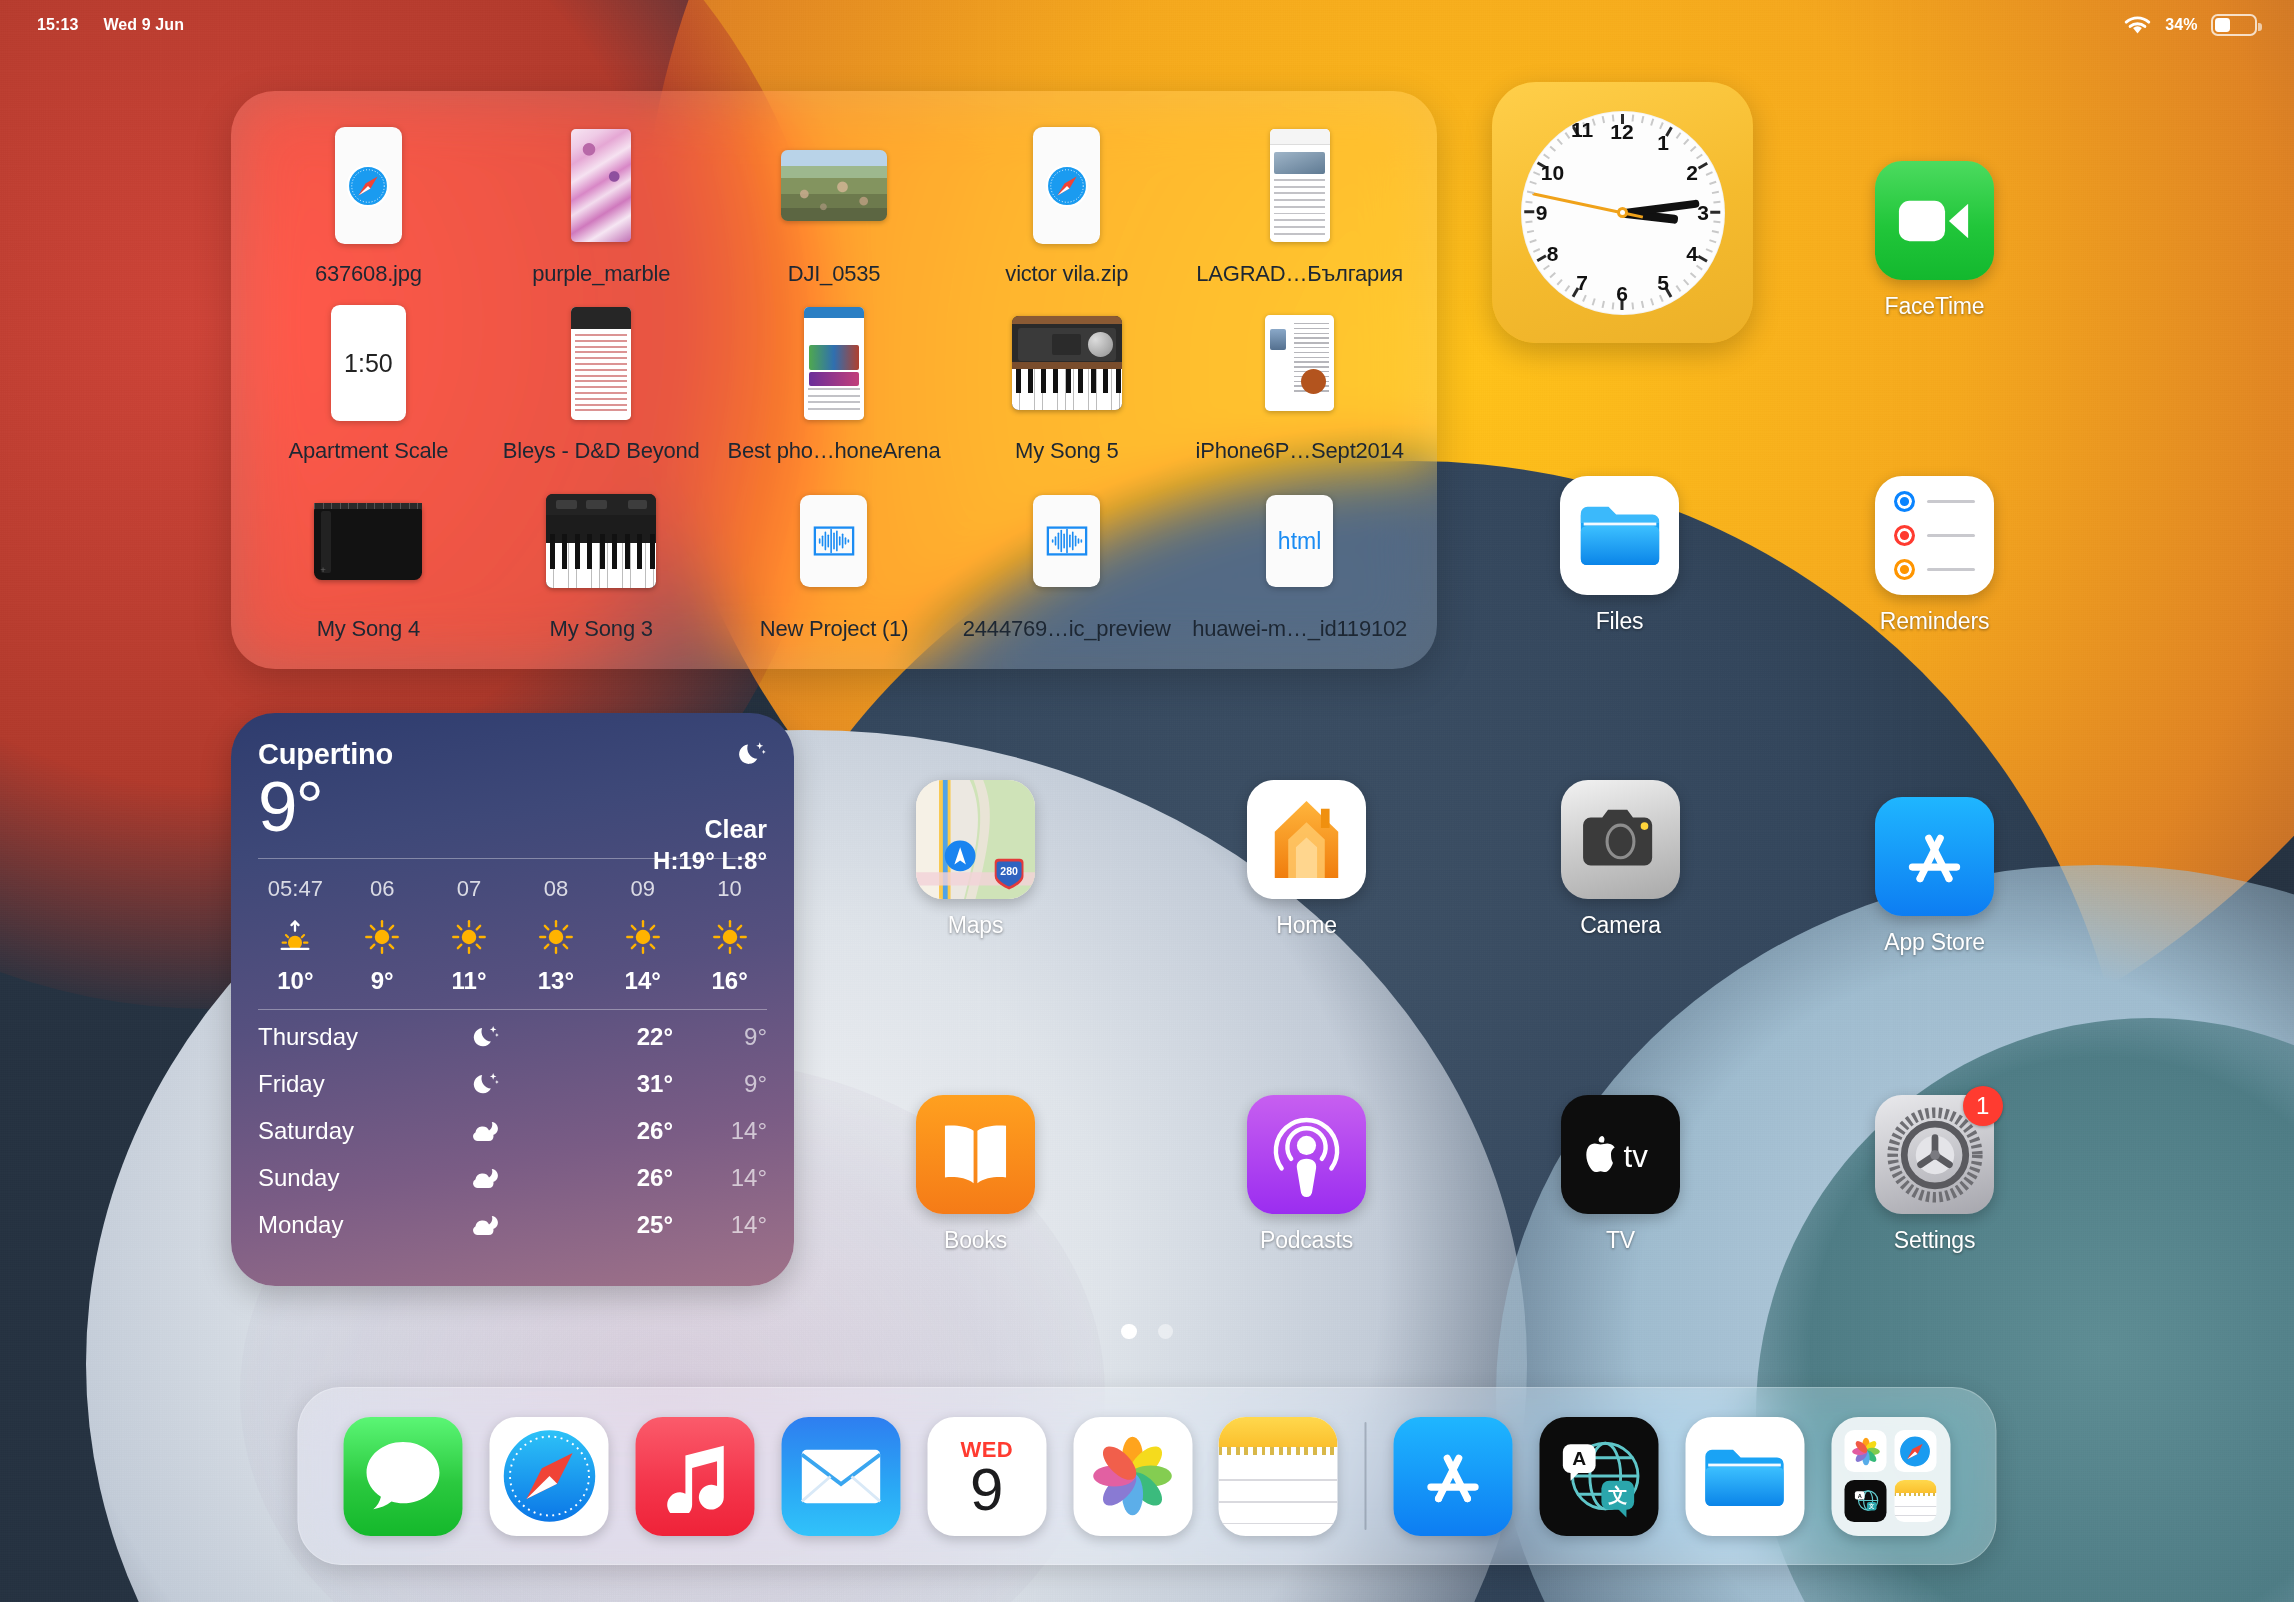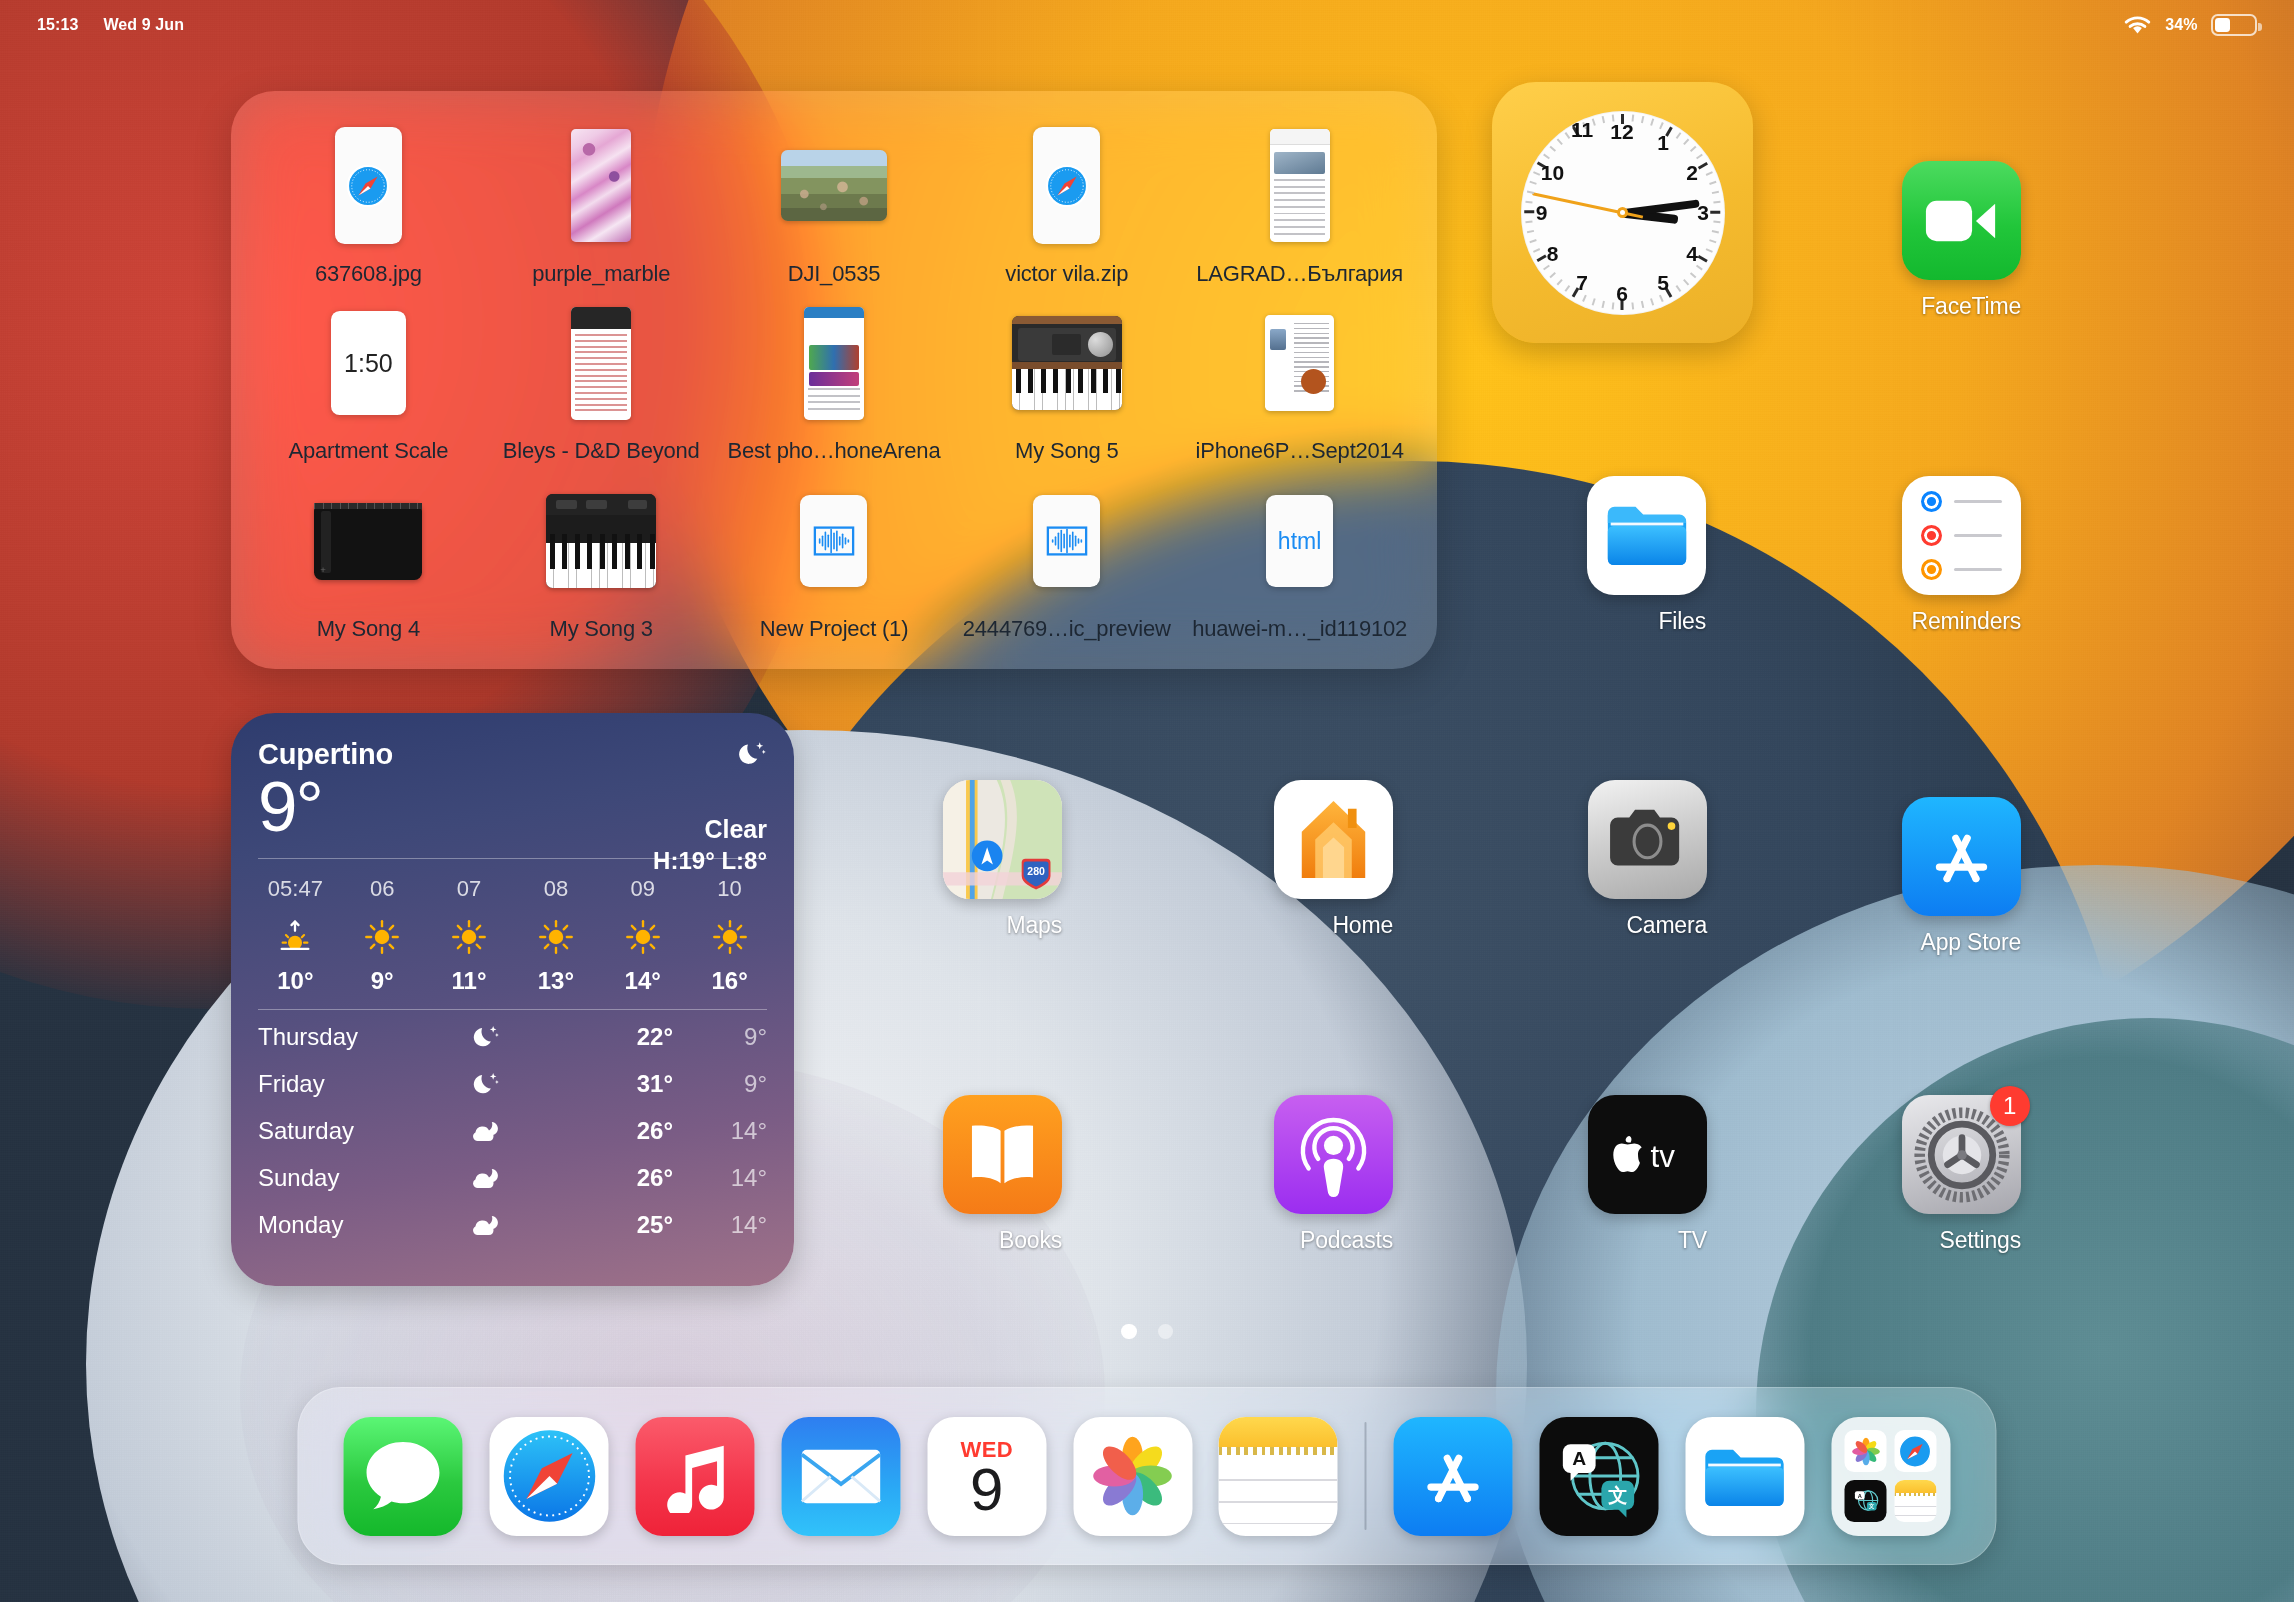--- a/index.html
+++ b/index.html
@@ -87,21 +87,21 @@
   .fw-cell { display:flex; flex-direction:column; align-items:center; justify-content:flex-start; }
   .fw-thumbwrap { height:127px; display:flex; align-items:center; justify-content:center; }
   .fw-label {
     margin-top:11.5px; font-size:22px; color:#1d2733; font-weight:400;
     white-space:nowrap; text-align:center; letter-spacing:-0.2px;
   }
 
   
   .safari-doc { width:67px; height:117px; background:#fbfbfb; border-radius:9.6px;
       display:flex; align-items:center; justify-content:center; box-shadow:0 1.9px 6.7px rgba(0,0,0,.22); }
-  .scale-doc { width:75px; height:104px; background:#fff; border-radius:8.6px;
+  .scale-doc { width:75px; height:116px; background:#fff; border-radius:8.6px;
       display:flex; align-items:center; justify-content:center;
       font-size:25px; color:#222; box-shadow:0 1.9px 6.7px rgba(0,0,0,.22); }
   .wav-doc { width:67px; height:92px; background:#fbfbfb; border-radius:9.6px;
       display:flex; align-items:center; justify-content:center; box-shadow:0 1.9px 6.7px rgba(0,0,0,.22); }
   .html-doc { width:67px; height:92px; background:#fbfbfb; border-radius:9.6px;
       display:flex; align-items:center; justify-content:center;
       font-size:23px; color:#1b8cf3; box-shadow:0 1.9px 6.7px rgba(0,0,0,.22); }
 
   
   .marble { width:60px; height:113px; border-radius:4.8px; overflow:hidden;
@@ -191,21 +191,21 @@
   .wh-ico { height:50px; display:flex; align-items:center; justify-content:center; margin:9.6px 0 5.8px; }
   .wh-temp { font-size:24px; font-weight:700; }
   .w-days { margin-top:3.8px; }
   .wd-row { display:flex; align-items:center; height:47px; }
   .wd-name { font-size:24px; font-weight:500; flex:0 0 183px; }
   .wd-ico { flex:0 0 86px; display:flex; justify-content:center; }
   .wd-hi { flex:1; text-align:right; font-size:24px; font-weight:700; padding-right:33px; }
   .wd-lo { flex:0 0 61px; text-align:right; font-size:24px; font-weight:500; color:rgba(255,255,255,.65); }
 
   
-  .app { position:absolute; width:173px; display:flex; flex-direction:column; align-items:flex-end; }
+  .app { position:absolute; width:173px; display:flex; flex-direction:column; align-items:center; }
   .app .ic { width:119px; height:119px; border-radius:27px; position:relative;
     box-shadow:0 4.8px 13.4px rgba(0,0,0,.22); overflow:hidden; }
   .app .nm { margin-top:12.5px; font-size:23px; color:#fff; text-shadow:0 1px 2.9px rgba(0,0,0,.45);
     white-space:nowrap; letter-spacing:-0.2px; }
   .badge { position:absolute; right:-8.6px; top:-8.6px; min-width:40px; height:40px; border-radius:20px;
     background:#ff3b30; color:#fff; font-size:24px; font-weight:500;
     display:flex; align-items:center; justify-content:center; border:2.4px solid rgba(255,255,255,.0);
     box-shadow:0 1px 3.8px rgba(0,0,0,.3); z-index:5; padding:0 9.6px; }
   .icwrap { position:relative; }
 

